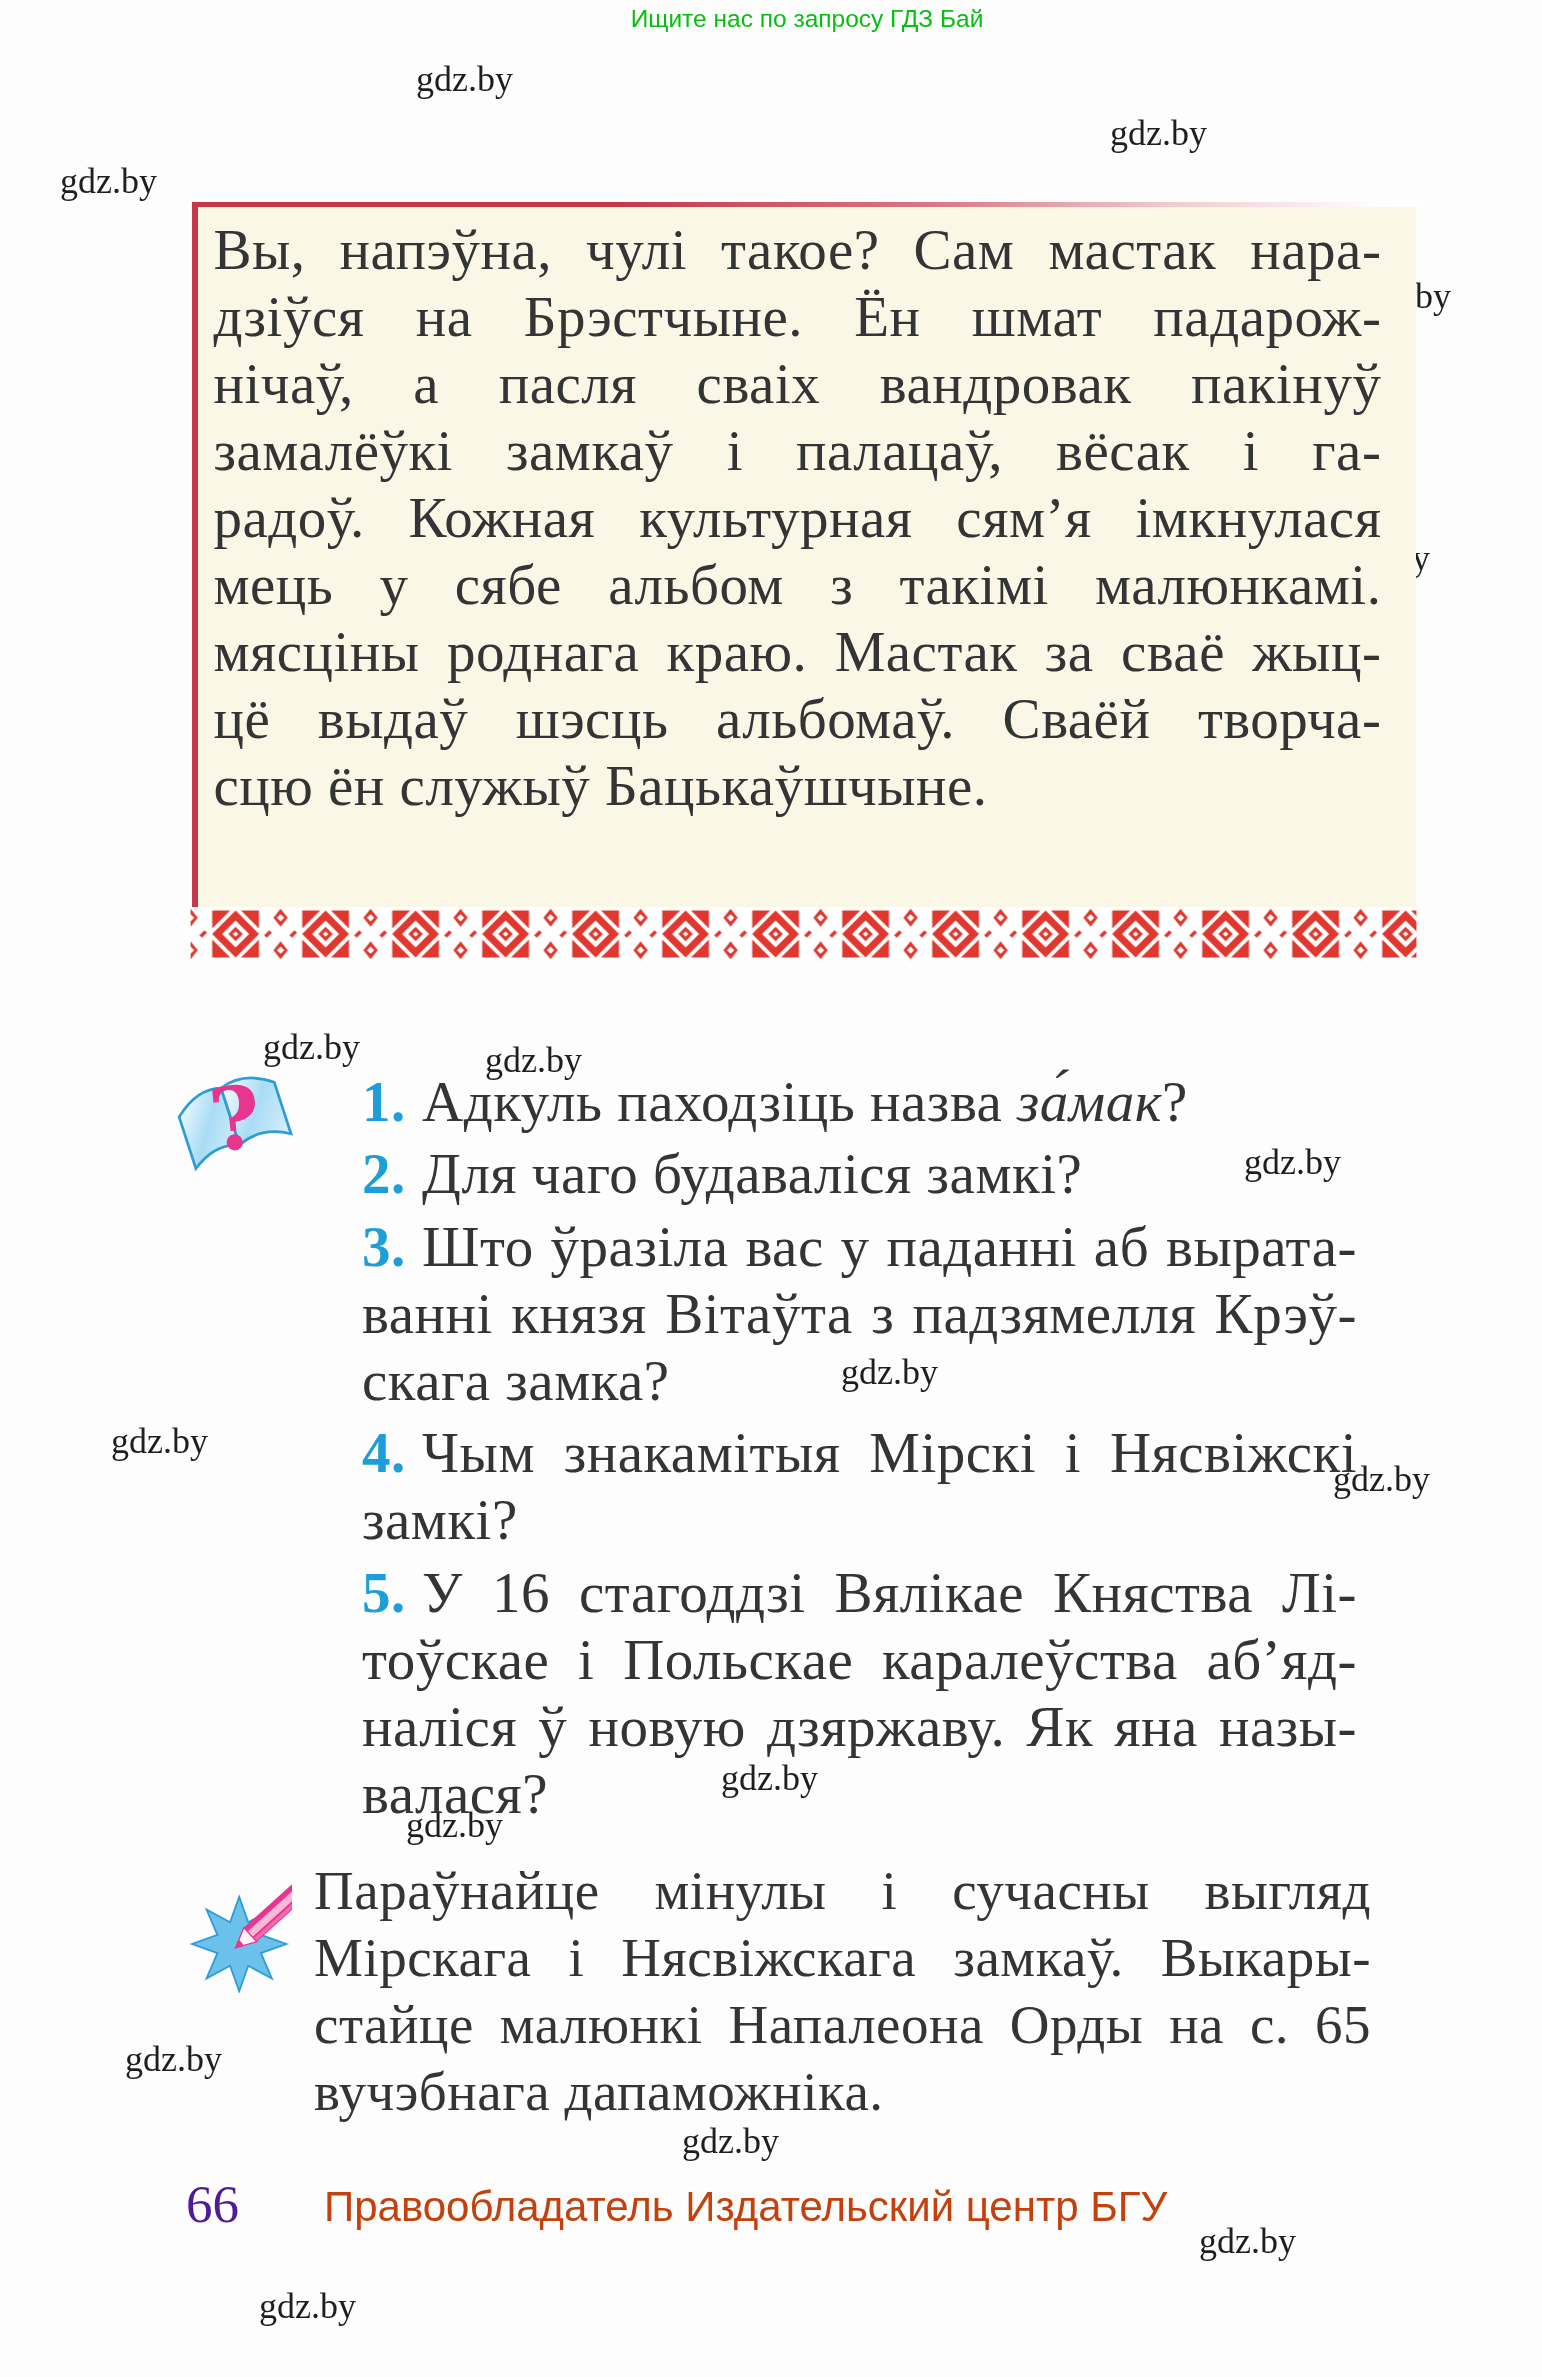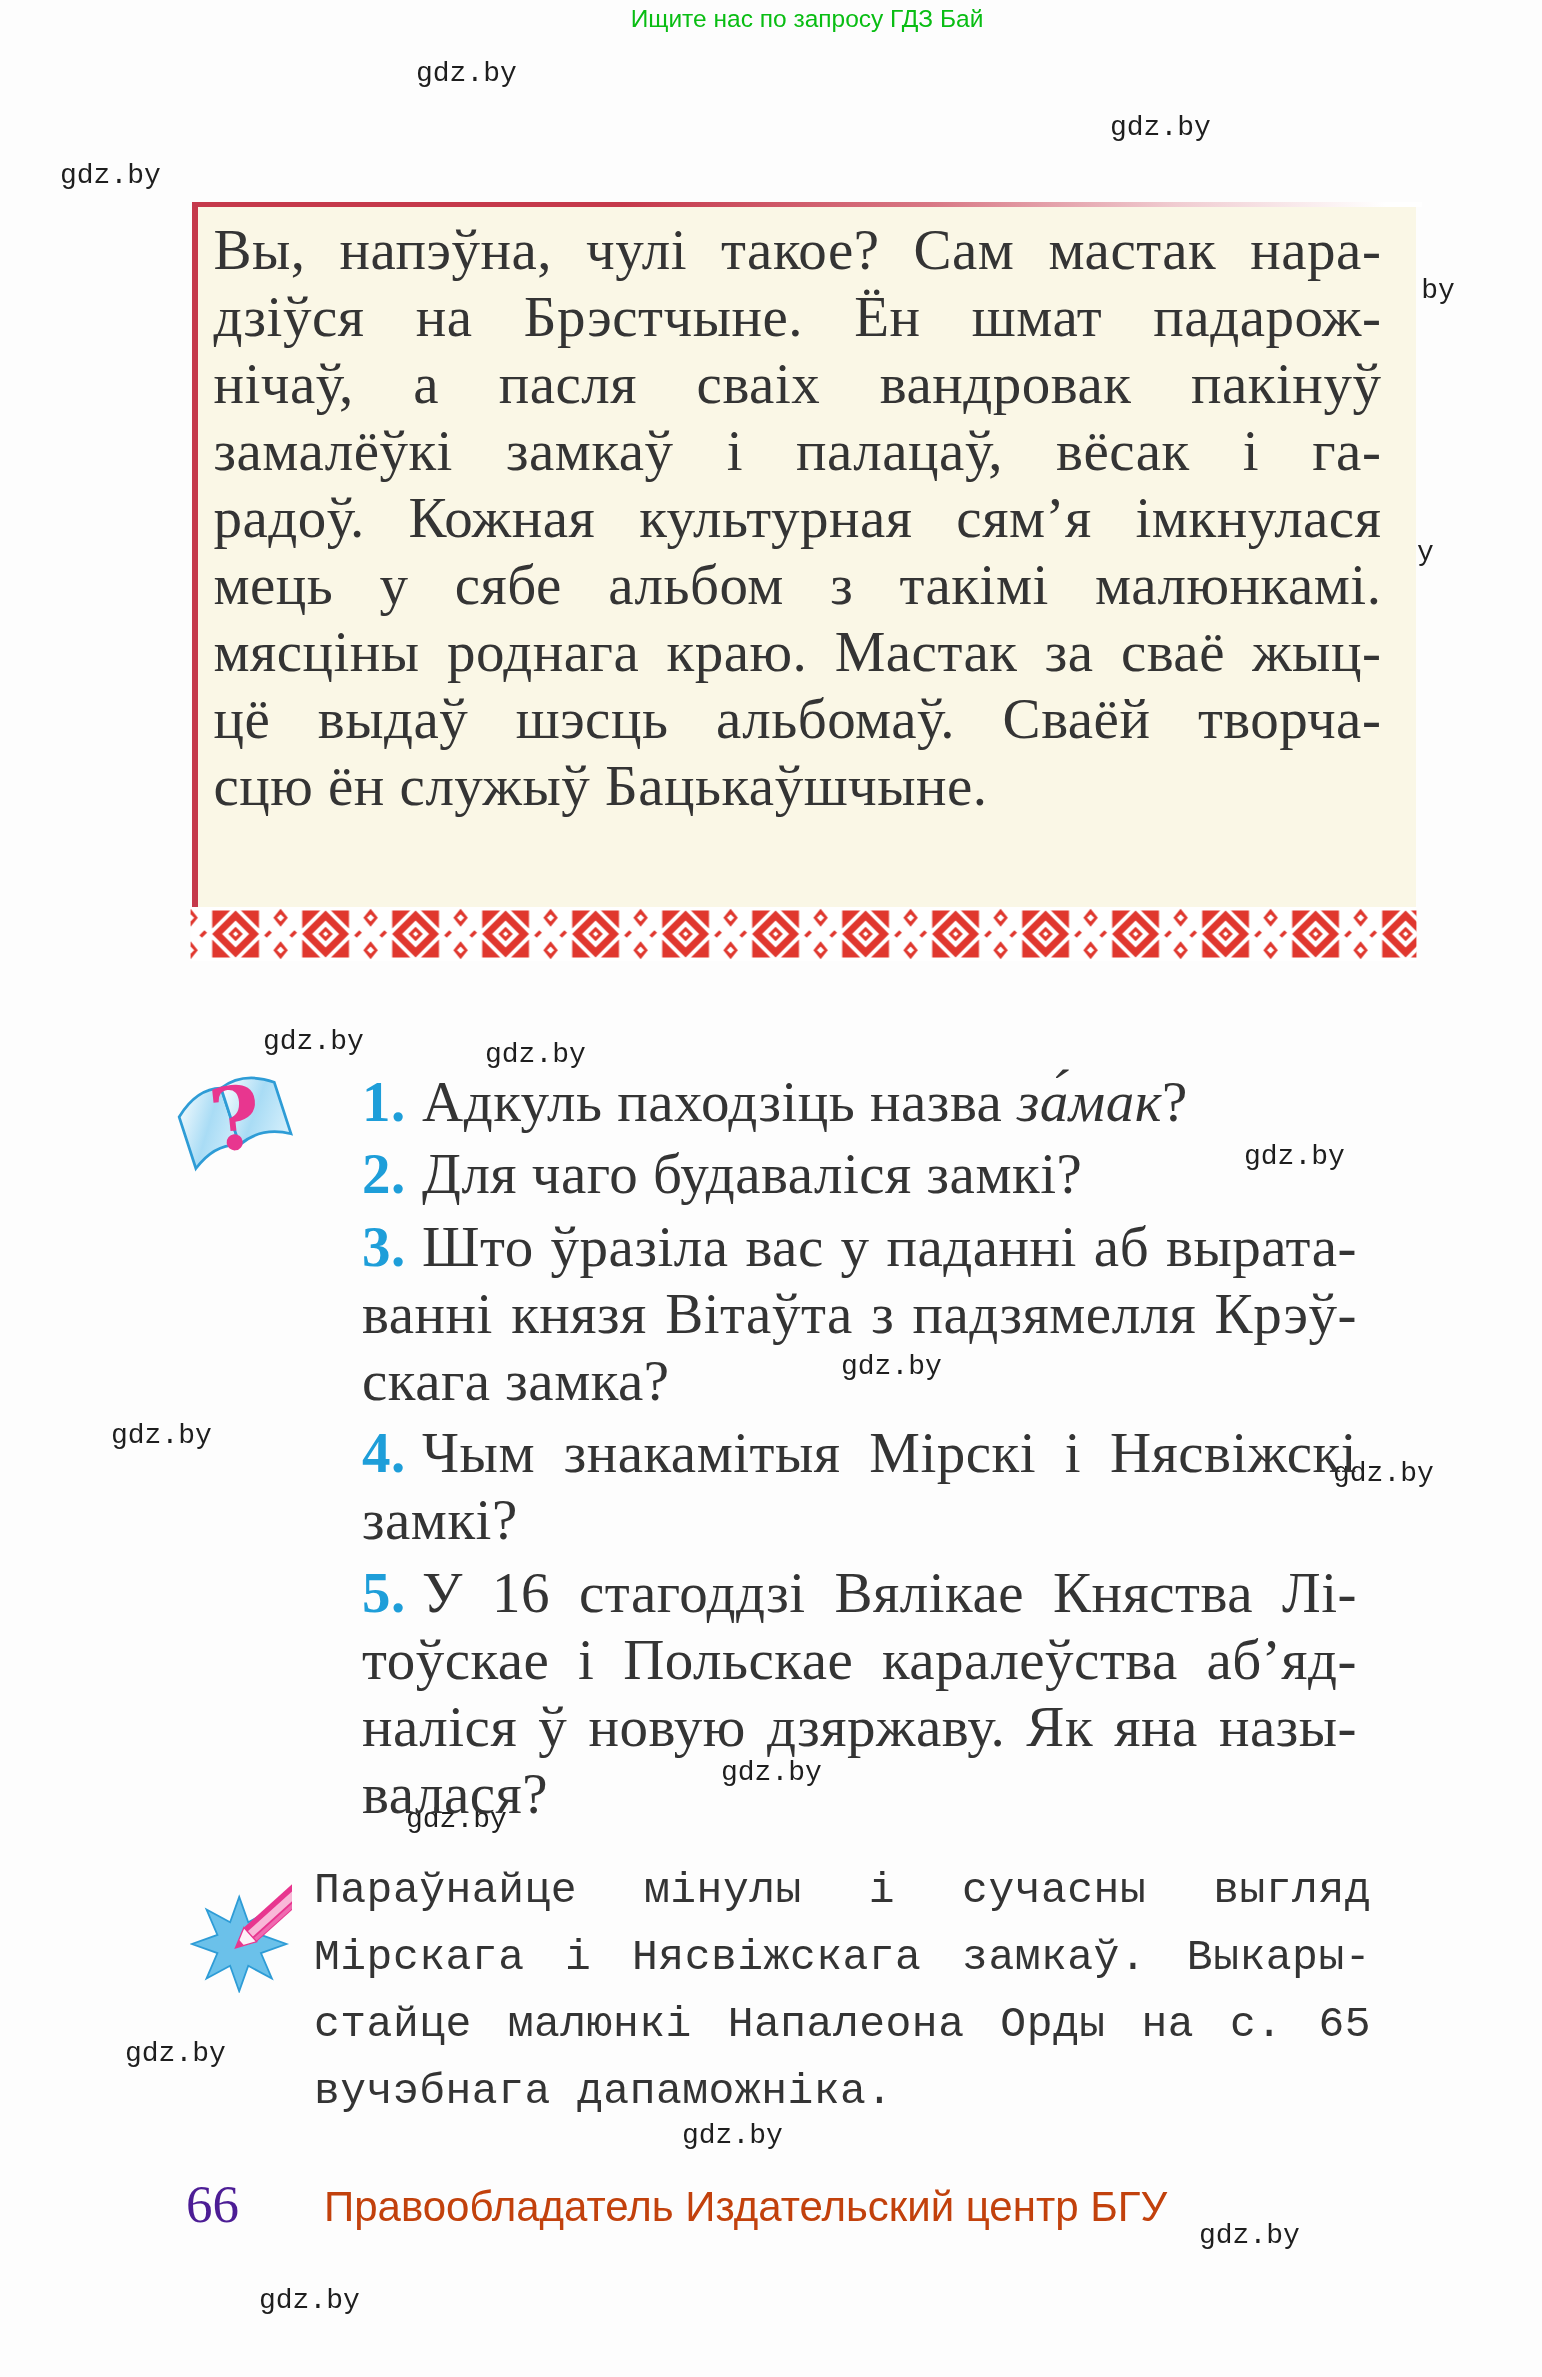--- a/index.html
+++ b/index.html
@@ -1,42 +1,42 @@
 <!DOCTYPE html>
 <html style="font-size:14.5px"><head>
 <meta charset="utf-8">
 <style>
   html,body{margin:0;padding:0;}
   body{background:#ffffff;}
   .page{position:relative;width:1542px;height:2377px;background:#fdfdfd;overflow:hidden;
         font-family:"Liberation Serif",serif;color:#333;}
   .green-note{position:absolute;top:4.5px;left:0;width:100%;text-align:center;
         font-family:"Liberation Sans",sans-serif;font-size:24.5px;color:#09bd13;padding-left:36px;}
-  .wm{position:absolute;font-family:Liberation Mono, monospace;font-size:28px;color:#1e1e1e;white-space:nowrap;}
+  .wm{position:absolute;font-family:Liberation Serif, serif;font-size:36px;color:#1e1e1e;white-space:nowrap;}
   
   .reading-block{position:absolute;left:192px;top:202px;width:1224px;height:705px;
         background:#faf7e6;border-left:6.3px solid #c5394b;box-sizing:border-box;}
   .reading-block .top-border{position:absolute;left:-6.3px;top:0;width:1230px;height:4.5px;
         background:linear-gradient(to right,#c5394b 0%,#c5394b 35%,#d87784 60%,#f0ccd1 80%,#ffffff 97%);}
   .block-text{position:absolute;left:15.4px;top:13.6px;width:1168px;
         font-size:57px;line-height:67px;color:#343434;letter-spacing:0.5px;}
   .jl{text-align:justify;text-align-last:justify;}
   
   .ornament{position:absolute;left:186px;top:907px;}
   
   .q-icon{position:absolute;left:172px;top:1066px;}
   .questions{position:absolute;left:314px;top:1068px;width:1043px;
         font-size:57px;line-height:67px;color:#343434;letter-spacing:0.5px;}
   .q{margin-bottom:5.4px;margin-left:48px;}
   .qnum{color:#1e9ed9;font-weight:bold;margin-right:16.3px;}
   .it{font-style:italic;}
   
   .t-icon{position:absolute;left:190px;top:1866px;}
   .task{position:absolute;left:314px;top:1857px;width:1057px;
-        font-size:43px;line-height:67px;color:#343434;letter-spacing:0.5px;font-family:Liberation Mono, monospace;}
+        font-size:55px;line-height:67px;color:#343434;letter-spacing:0.5px;}
   
   .page-num{position:absolute;left:186px;top:2174px;font-size:53px;color:#4c1d95;}
   .copyright{position:absolute;left:324px;top:2183px;
         font-family:"Liberation Sans",sans-serif;font-size:42px;color:#c2410c;text-align:right;}
   .footer-links{position:absolute;left:0;top:2341px;width:100%;text-align:center;
         font-family:"Liberation Sans",sans-serif;font-size:25.4px;color:#2a4fd0;margin-top:40px;}
 </style>
 </head>
 <body>
 

